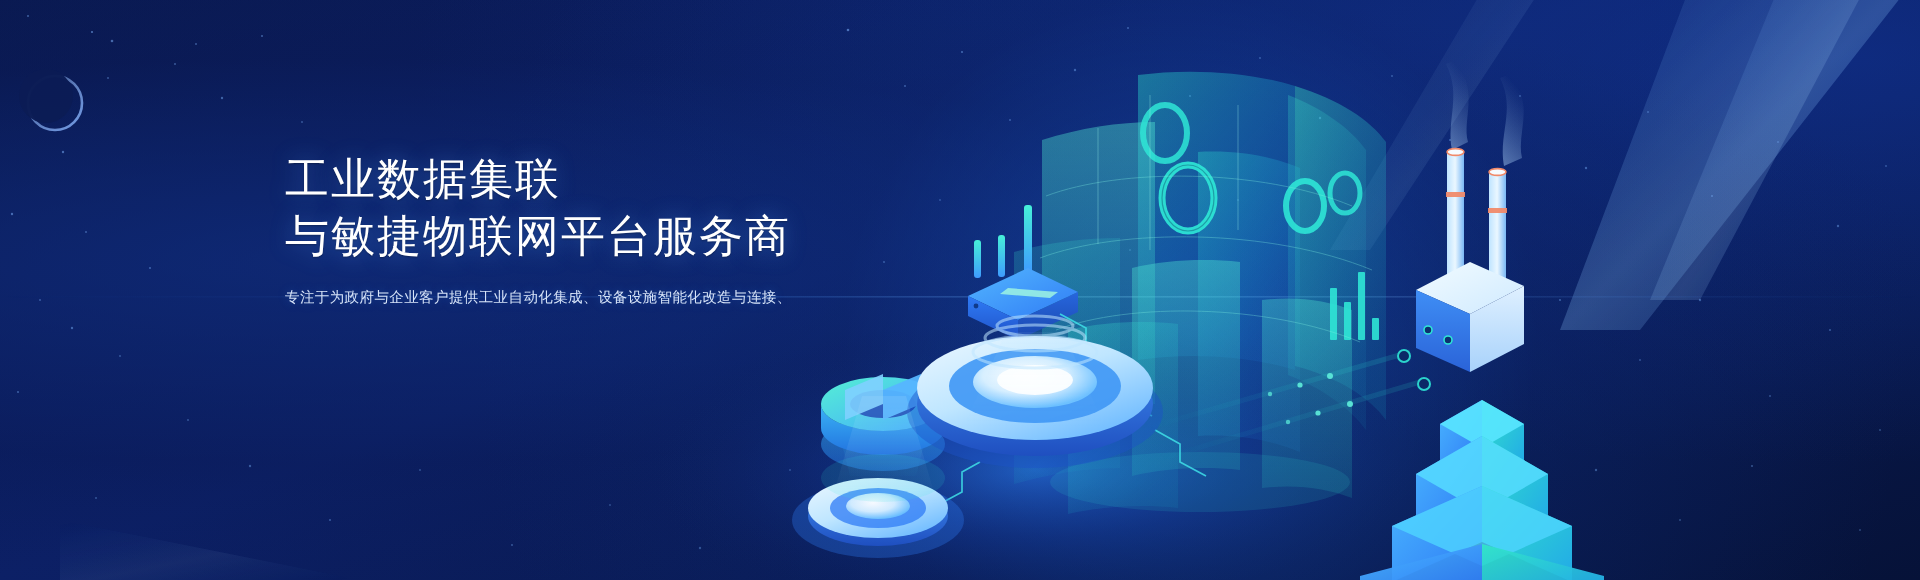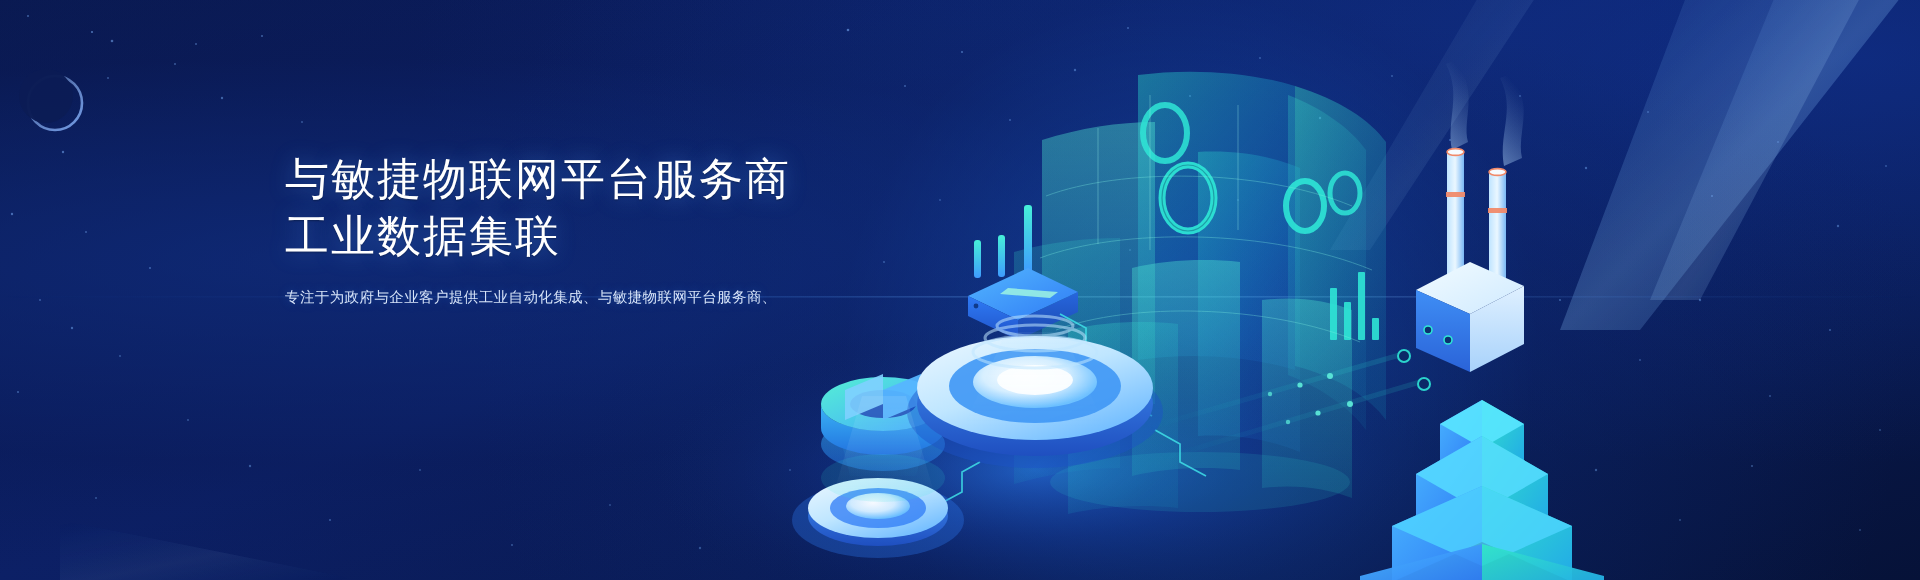--- a/index.html
+++ b/index.html
@@ -397,21 +397,21 @@
 
       <g opacity="0.5">
         <polygon points="862,396 906,396 938,506 830,506" fill="url(#gSpot)"></polygon>
         <polygon points="1006,332 1064,332 1106,430 962,430" fill="url(#gSpot)" opacity="0.5"></polygon>
       </g>
     </svg>
   </div>
 
   <div id="text-block">
     <h1 id="headline">
+      <span class="hl-line">工业数据集联</span>
       <span class="hl-line">与敏捷物联网平台服务商</span>
-      <span class="hl-line">工业数据集联</span>
     </h1>
     <p id="subtitle">
-      <span class="sub-line">专注于为政府与企业客户提供工业自动化集成、与敏捷物联网平台服务商、</span>
+      <span class="sub-line">专注于为政府与企业客户提供工业自动化集成、设备设施智能化改造与连接、</span>
     </p>
   </div>
 
 </div>
 
 </body></html>

